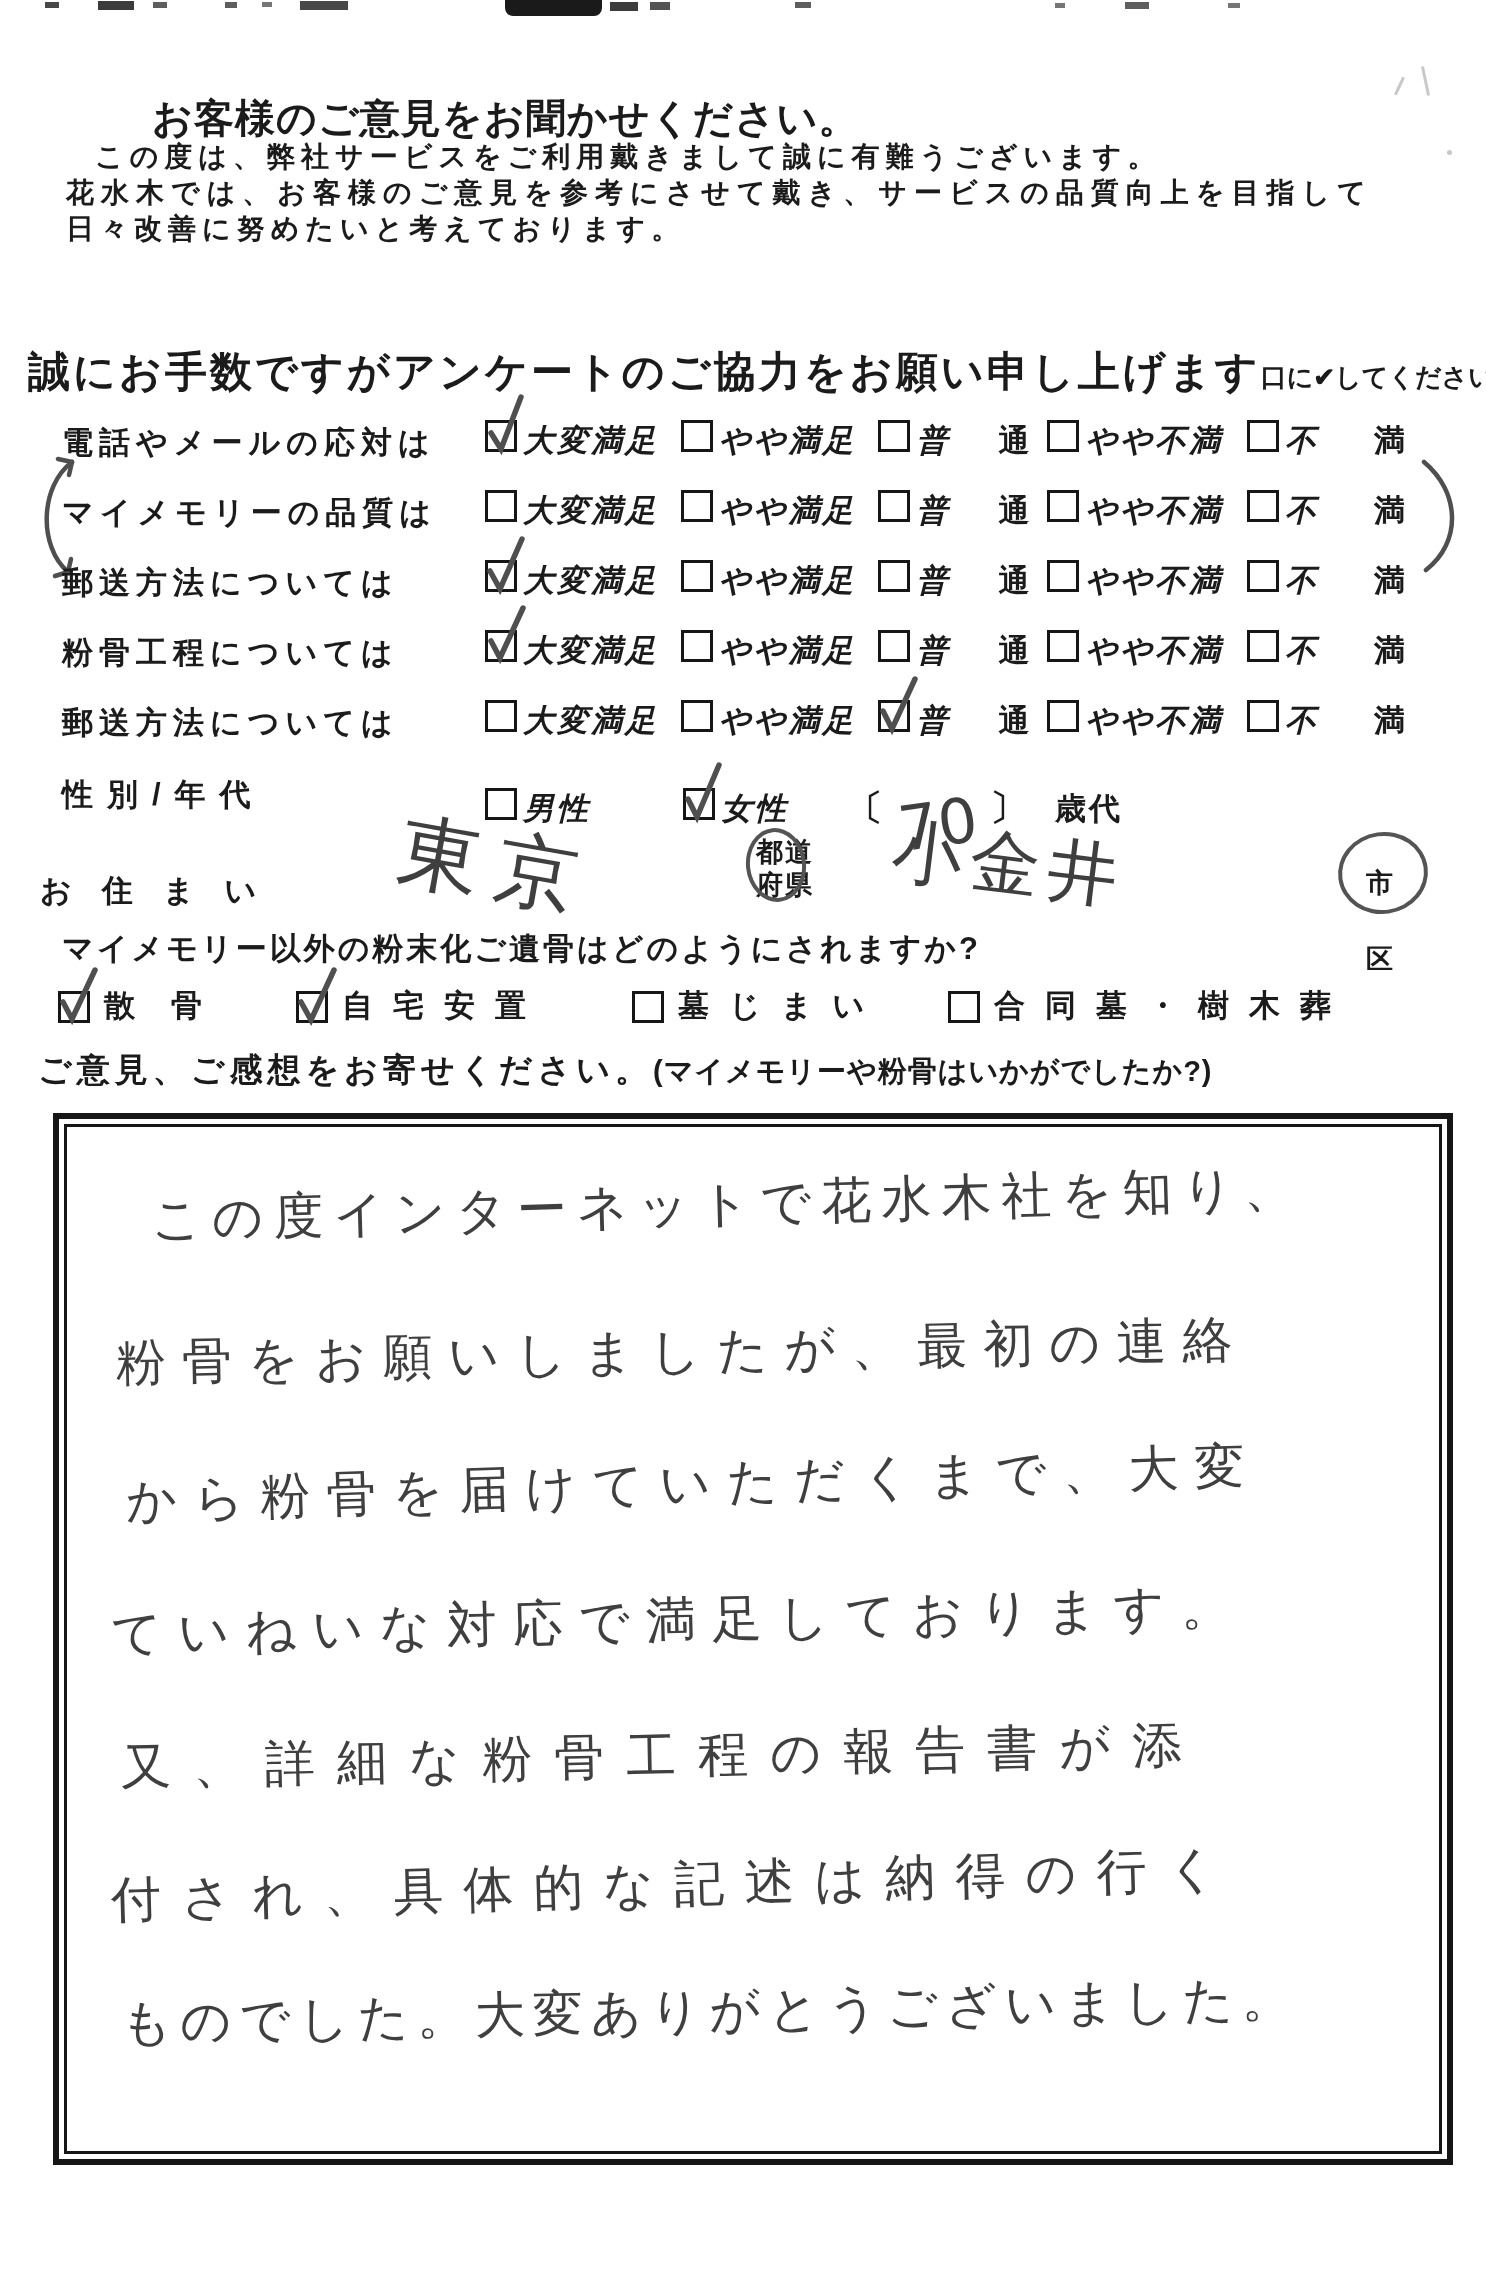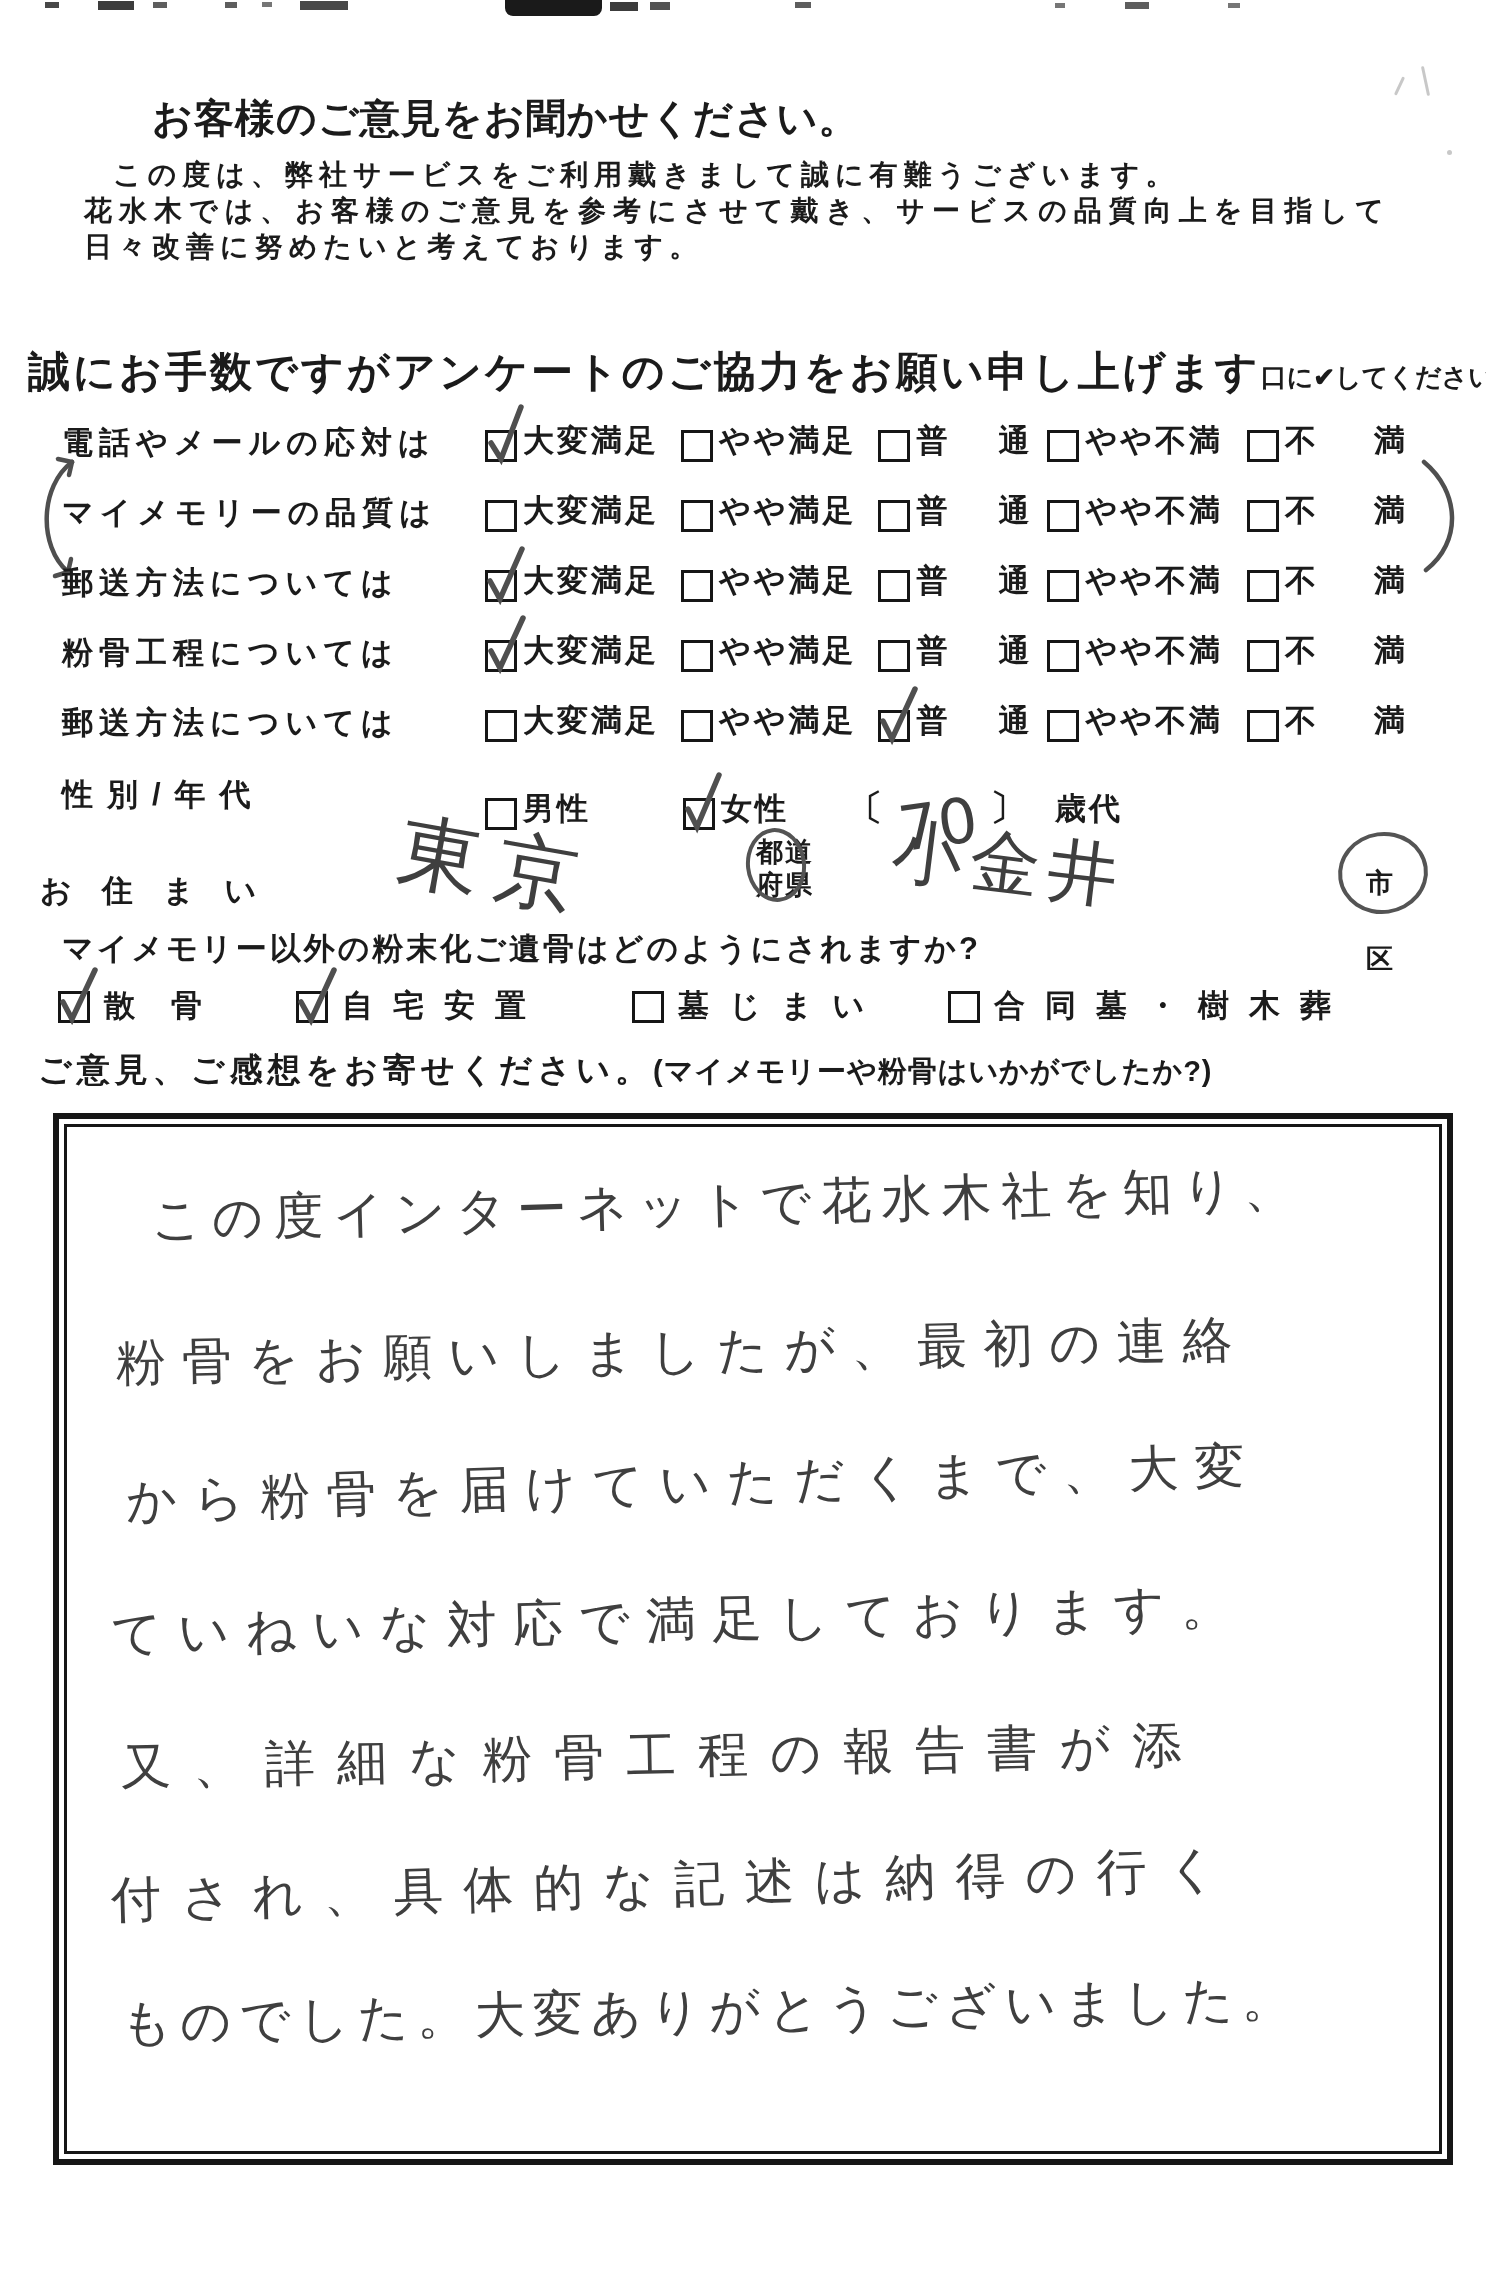--- a/index.html
+++ b/index.html
@@ -4,31 +4,31 @@
 <style>
   html,body{margin:0;padding:0;background:#e8e8e8;}
   .page{
     position:relative;width:1486px;height:2272px;background:#ffffff;
     font-family:"Liberation Sans",sans-serif;color:#1b1b1b;overflow:hidden;
     margin:0 auto;
   }
   .art{position:absolute;background:#1a1a1a;}
   .pencil{position:absolute;background:#9a9a9a;opacity:.55;border-radius:2px;}
   .title{position:absolute;top:64px;left:152px;font-size:40px;font-weight:700;letter-spacing:1px;white-space:nowrap;}
-  .intro{position:absolute;font-size:28px;font-weight:700;white-space:nowrap;margin:18px;}
+  .intro{position:absolute;font-size:28px;font-weight:700;white-space:nowrap;margin:0;}
   .intro.l1{top:138px;left:95px;letter-spacing:6px;}
   .intro.l2{top:174px;left:66px;letter-spacing:7px;}
   .intro.l3{top:210px;left:66px;letter-spacing:6px;}
   .request{position:absolute;top:344px;left:28px;white-space:nowrap;}
   .req-main{font-size:42px;font-weight:700;letter-spacing:3px;}
   .req-note{font-size:26px;font-weight:700;letter-spacing:0;}
   .srow{position:absolute;left:0;width:1334px;height:44px;}
   .qlabel{position:absolute;left:62px;top:2px;font-size:31px;font-weight:700;letter-spacing:6px;white-space:nowrap;}
   .opts{position:absolute;left:485px;top:0;display:flex;align-items:center;white-space:nowrap;}
-  .opt{display:inline-flex;align-items:flex-end;}
+  .opt{display:inline-flex;align-items:flex-start;font-style:italic;}
   .cb{position:relative;display:inline-block;width:26px;height:26px;border:3px solid #161616;margin-right:6px;flex:0 0 auto;}
   .olabel{font-size:31px;font-weight:700;letter-spacing:3px;}
   .check{position:absolute;left:-3px;top:-32px;width:42px;height:66px;overflow:visible;pointer-events:none;}
   .check path{stroke:#4f4f4f;stroke-width:5.5;fill:none;stroke-linecap:round;}
   .annot path{stroke:#4f4f4f;stroke-width:4.5;fill:none;stroke-linecap:round;}
   .hw{font-family:"DejaVu Sans",sans-serif;color:#3f3f3f;}
   .hw-age{display:inline-block;position:relative;top:16px;width:104px;text-align:center;font-size:62px;transform:rotate(-8deg);}
   .hw-pref{position:absolute;left:398px;top:812px;font-size:82px;letter-spacing:16px;transform:rotate(10deg);white-space:nowrap;}
   .hw-city{position:absolute;left:892px;top:818px;font-size:70px;letter-spacing:8px;transform:rotate(7deg);white-space:nowrap;}
   .unit{position:absolute;font-size:27px;font-weight:700;line-height:33px;white-space:nowrap;letter-spacing:2px;}

